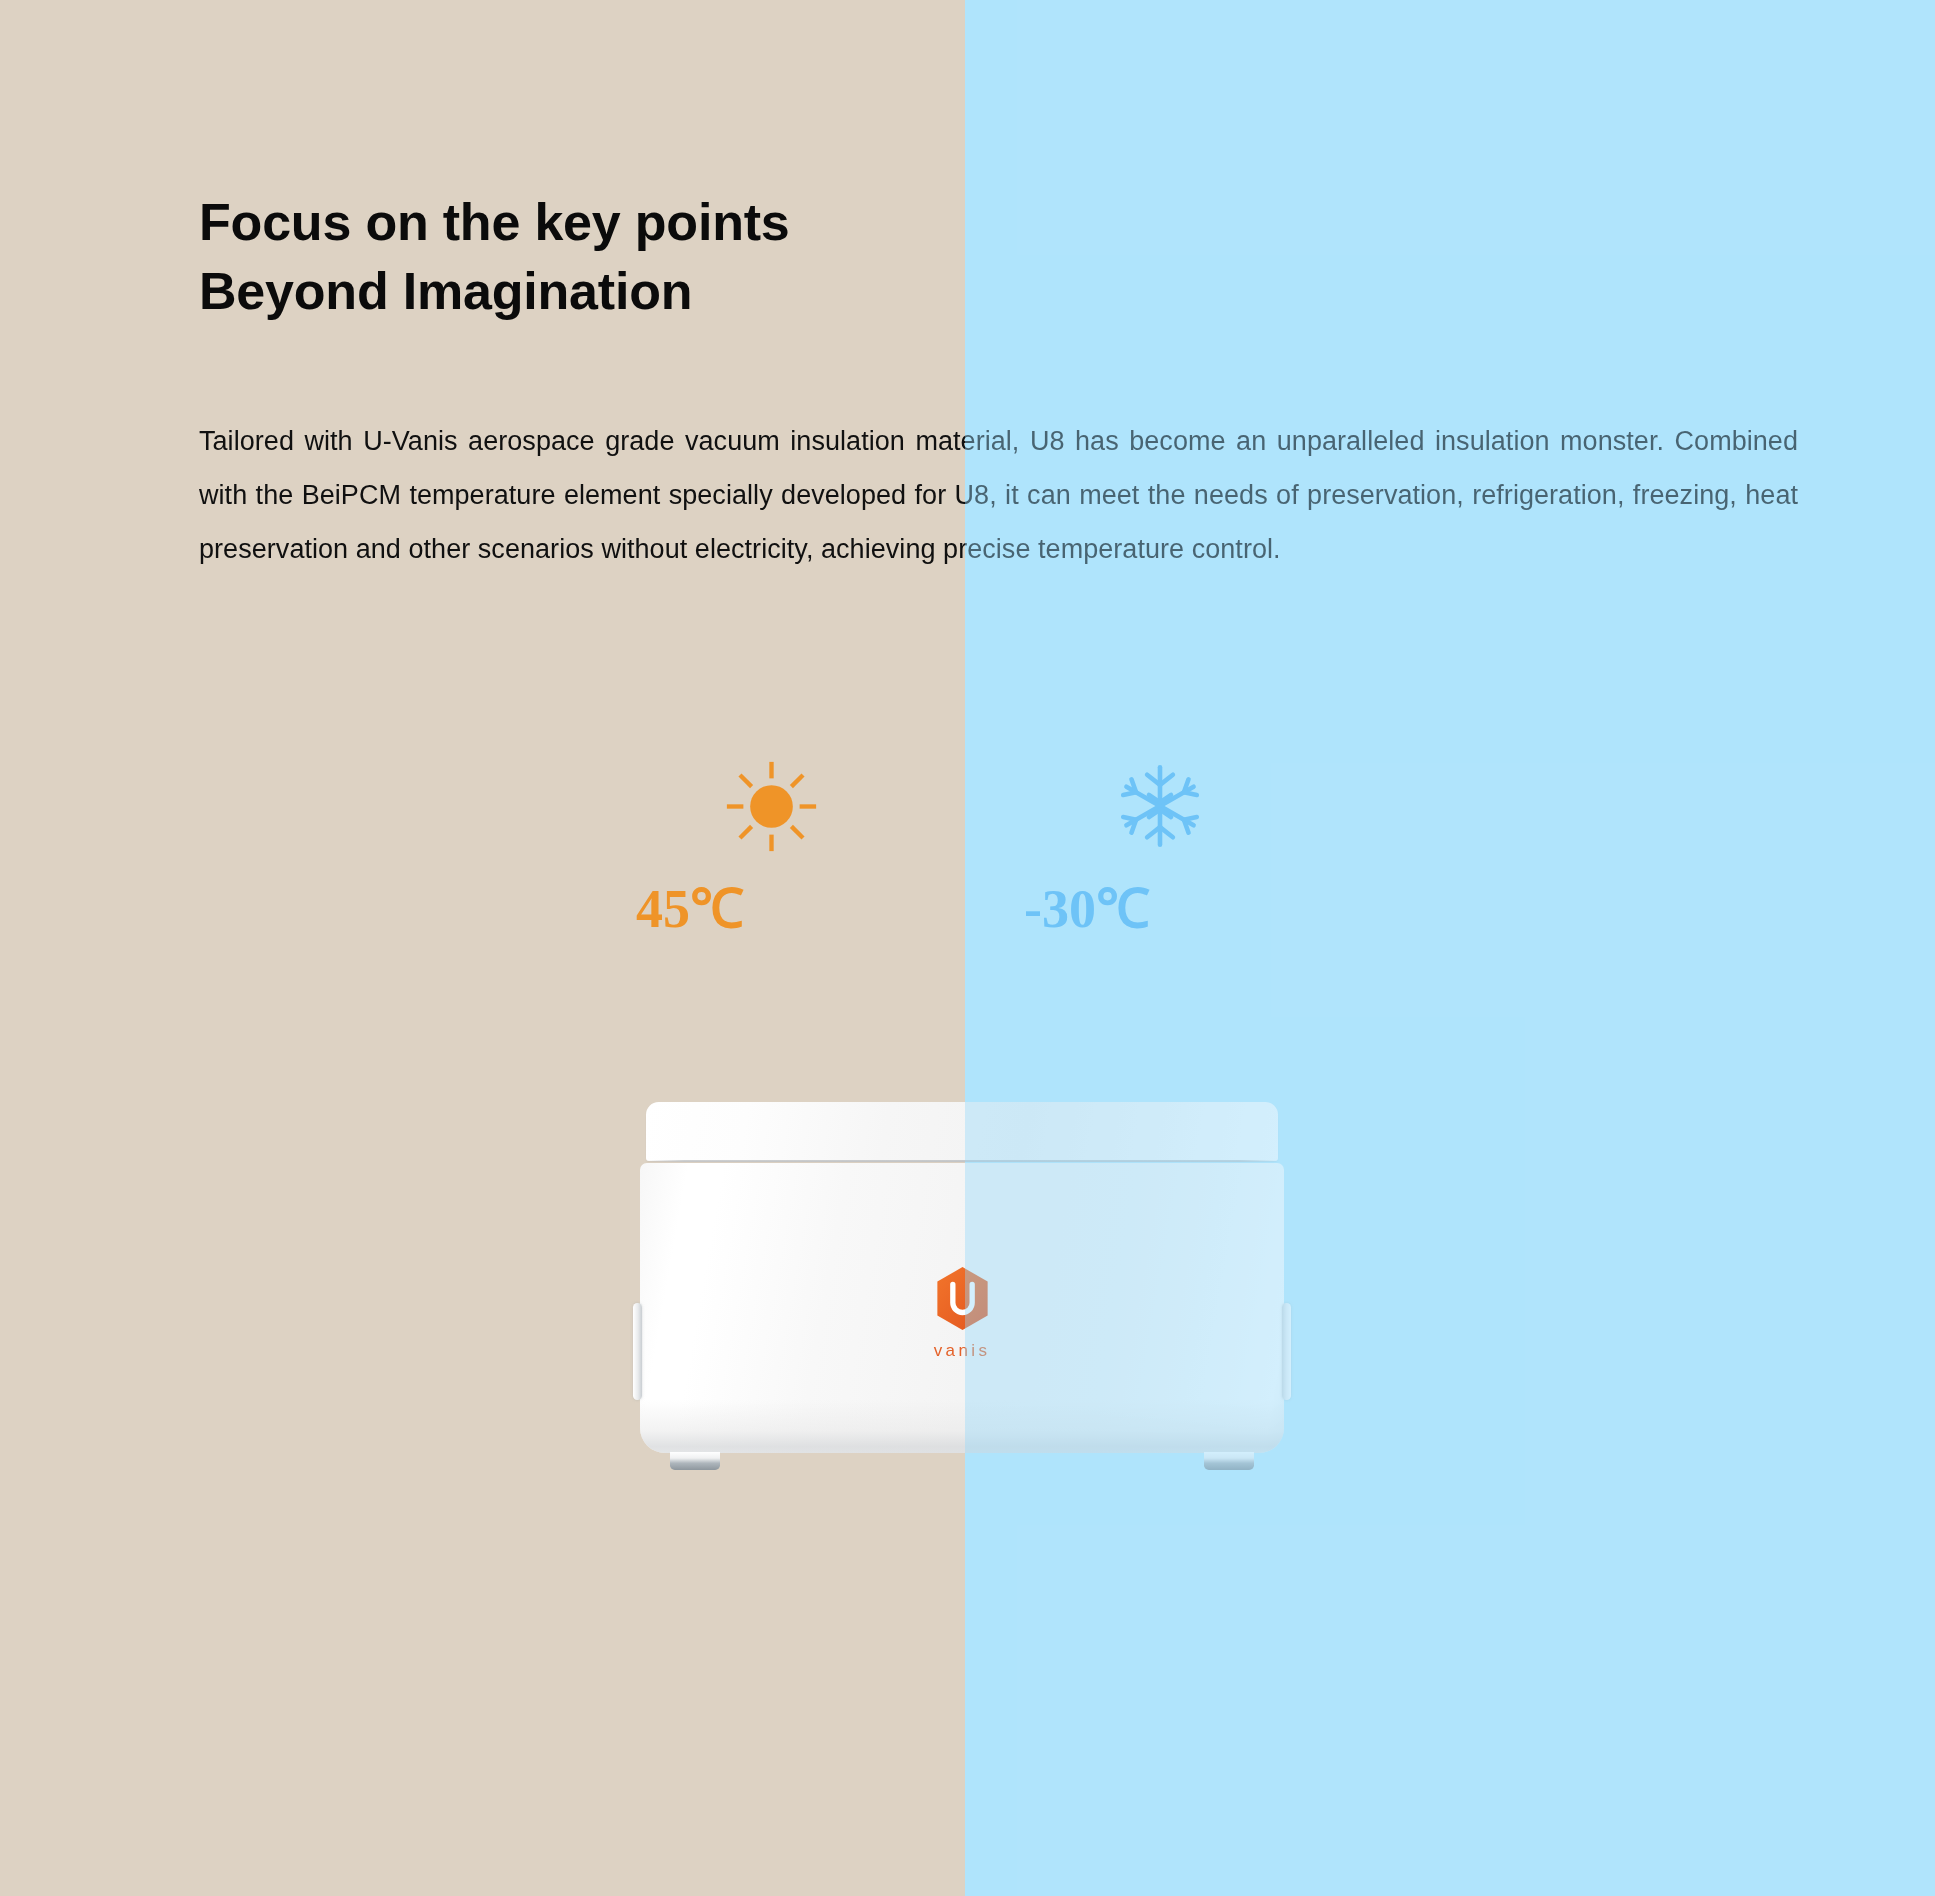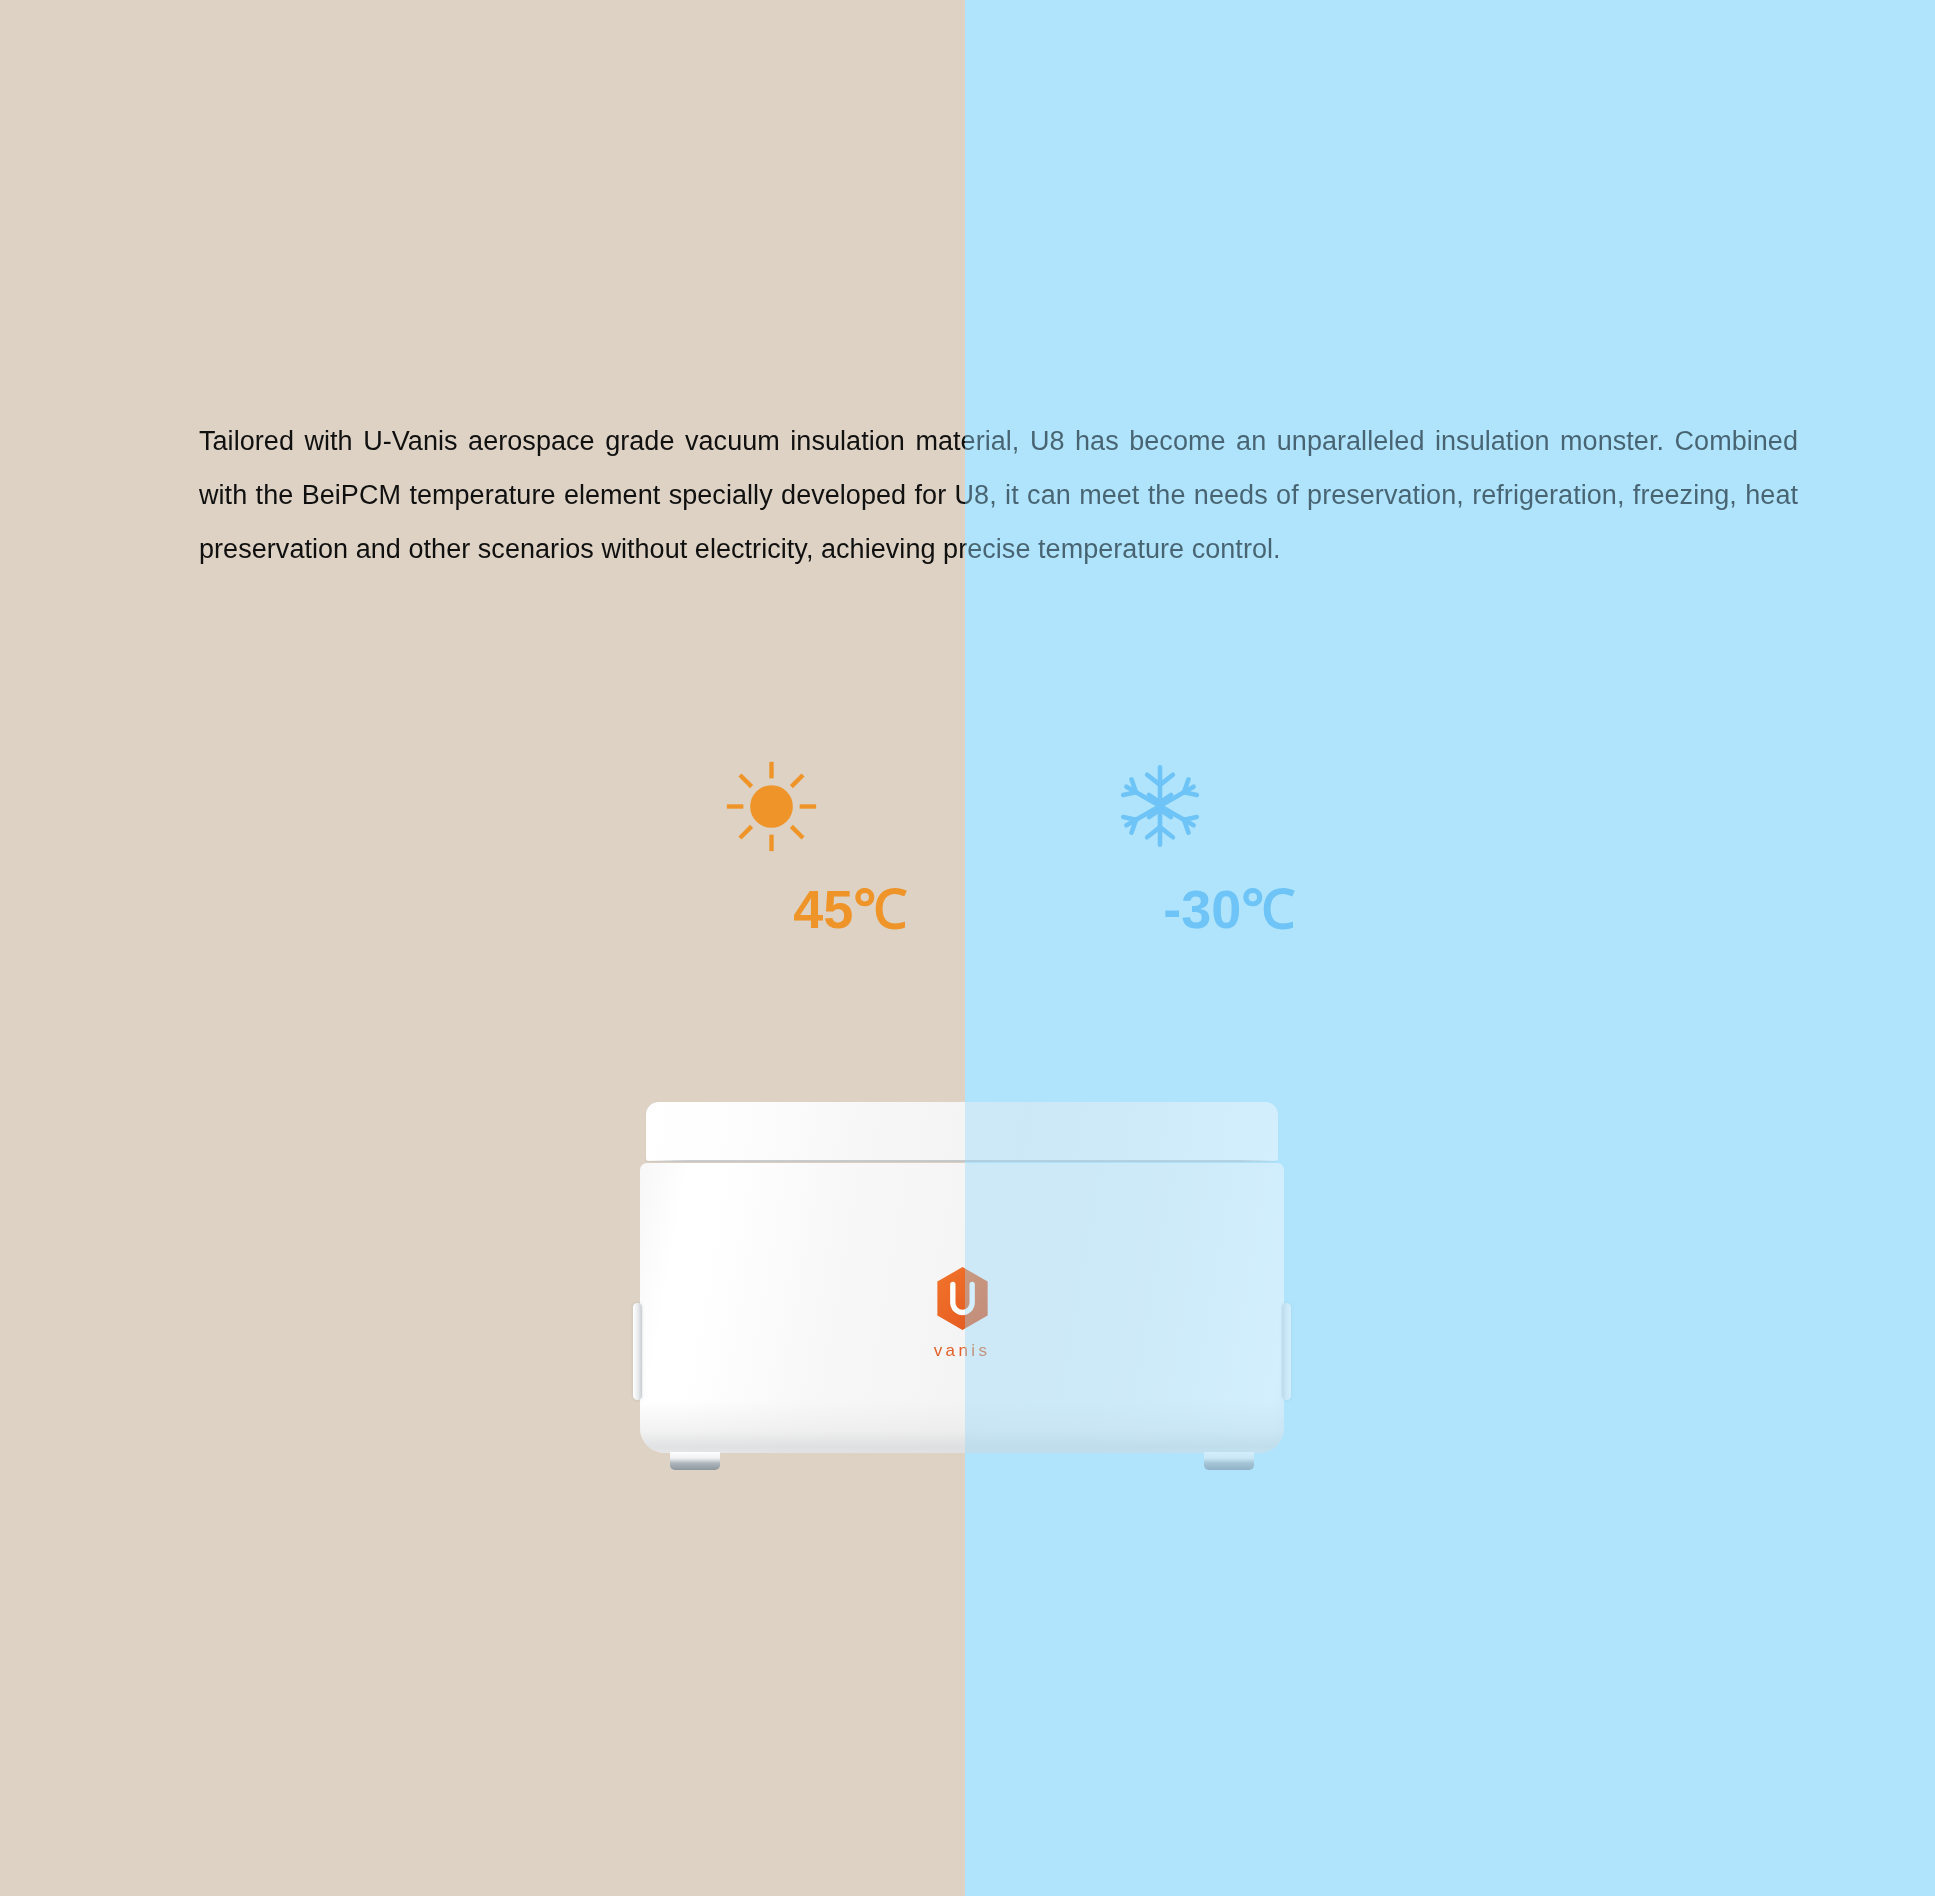--- a/index.html
+++ b/index.html
@@ -69,21 +69,22 @@
   .temps {
     position: absolute;
     left: 0;
     top: 755px;
     width: 1936px;
     height: 242px;
   }
   .temp-item {
     position: absolute;
     width: 271px;
-    text-align: right;
+    text-align: left;
+    font-family: Liberation Serif, serif;
   }
   .temp-hot   { left: 636px; top: 0; }
   .temp-cold  { left: 1024px; top: 0; }
 
   .temp-icon {
     height: 102px;
     display: flex;
     align-items: center;
     justify-content: center;
   }
@@ -208,20 +209,22 @@
   }
 </style>
 </head>
 <body>
 
 <div class="stage">
 
   <div class="bg-warm"></div>
   <div class="bg-cool"></div>
 
+  <div class="headline">Focus on the key points
+Beyond Imagination</div>
 
   <p class="paragraph">Tailored with U-Vanis aerospace grade vacuum insulation material, U8 has become an unparalleled insulation monster. Combined with the BeiPCM temperature element specially developed for U8, it can meet the needs of preservation, refrigeration, freezing, heat preservation and other scenarios without electricity, achieving precise temperature control.</p>
 
   <div class="temps">
 
     <div class="temp-item temp-hot">
       <div class="temp-icon">
         <svg width="97" height="97" viewBox="0 0 200 200" aria-hidden="true">
           <circle cx="100" cy="100" r="44" fill="#ef9428"></circle>
           <g stroke="#ef9428" stroke-width="9" stroke-linecap="butt">

